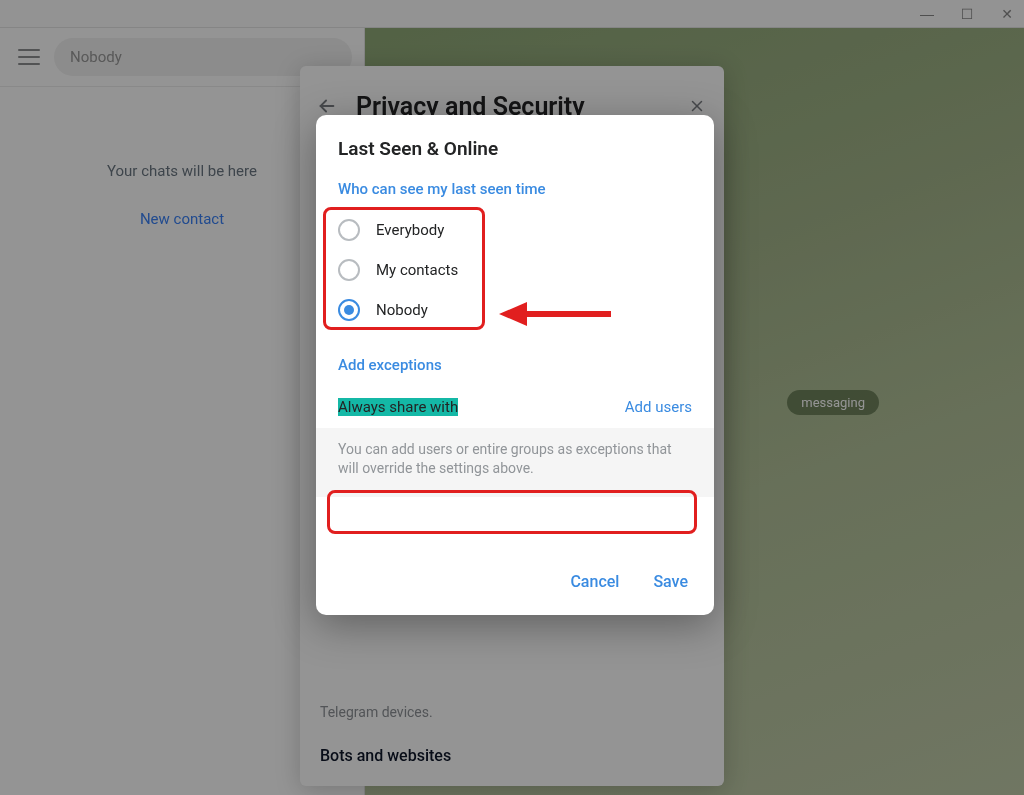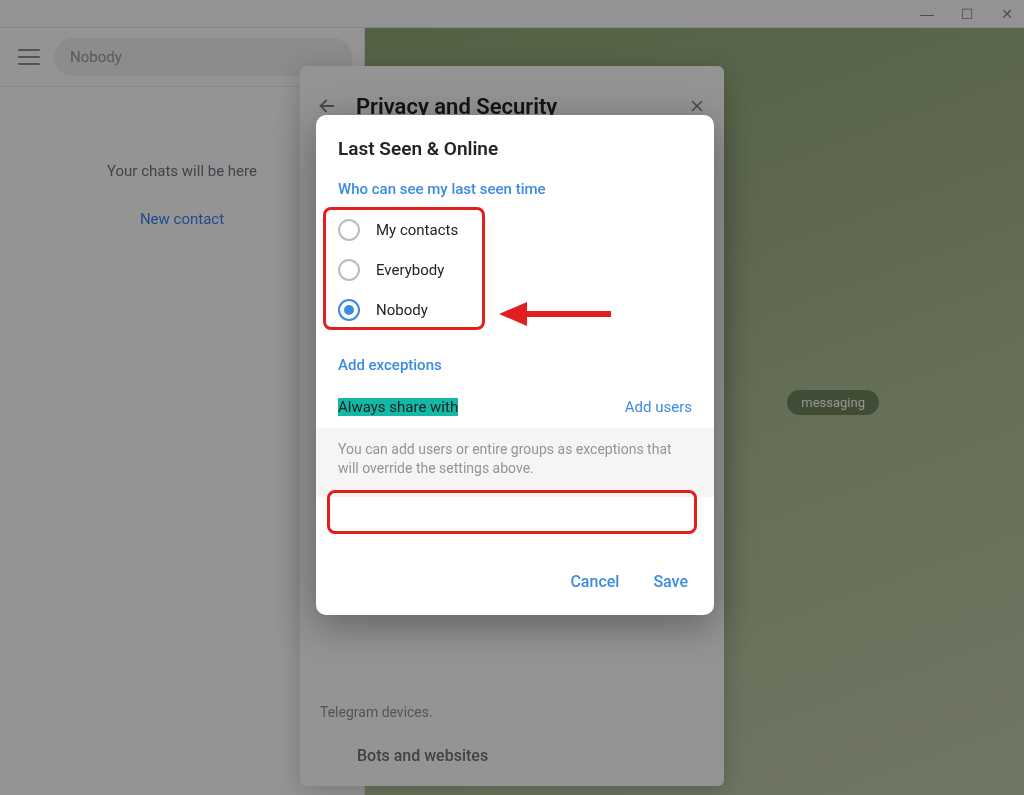--- a/index.html
+++ b/index.html
@@ -41,25 +41,25 @@
   }
 
   
   .privacy-panel {
     position:absolute; left:300px; top:38px; width:424px; height:720px;
     background:#fff; border-radius:6px; box-shadow:0 4px 26px rgba(0,0,0,.2);
     overflow:hidden;
   }
   .pp-header { height:80px; display:flex; align-items:center; padding:0 14px; gap:16px;}
   .arrow-back { width:26px; height:26px; display:flex; align-items:center; justify-content:center; color:#7b7f84; }
-  .pp-title { flex:1; font-size:22px; font-weight:600; color:#232425; }
+  .pp-title { flex:1; font-size:25px; font-weight:600; color:#232425; }
   .close-x { width:26px; height:26px; display:flex; align-items:center; justify-content:center; color:#7b7f84; font-size:18px; }
   .pp-footer { position:absolute; bottom:17px; left:0; right:0; padding:18px 20px 4px; }
   .pp-text { color:#8e9297; font-size:14px; margin-bottom:24px; line-height:1.35;}
-  .pp-link { color:#737373; font-size:16px; font-weight:500;margin-left:37px; }
+  .pp-link { color:#0f172a; font-size:16px; font-weight:500; }
   
   .dim-full { position:absolute; left:0; right:0; top:0; height:795px; background:rgba(0,0,0,.42); }
 
   
   .modal {
     position:absolute; left:316px; top:115px; width:398px; height:500px;
     background:#fff; border-radius:10px; box-shadow:0 10px 40px rgba(0,0,0,.35);
     display:flex; flex-direction:column; overflow:hidden;
   }
   .m-title { font-size:19px; font-weight:600; color:#232425; padding:22px 22px 10px; }
@@ -154,25 +154,25 @@
 
 <div class="dim-full"></div>
 
 <div class="modal">
   <div class="m-title">Last Seen &amp; Online</div>
   <div class="m-section-title">Who can see my last seen time</div>
 
   <div class="radio-group">
     <div class="radio-row">
       <div class="radio-circle"></div>
-      <div class="radio-label">My contacts</div>
+      <div class="radio-label">Everybody</div>
     </div>
     <div class="radio-row">
       <div class="radio-circle"></div>
-      <div class="radio-label">Everybody</div>
+      <div class="radio-label">My contacts</div>
     </div>
     <div class="radio-row">
       <div class="radio-circle checked"></div>
       <div class="radio-label">Nobody</div>
     </div>
   </div>
 
 
   <div class="m-section-title" style="padding-top:16px;">Add exceptions</div>
 

